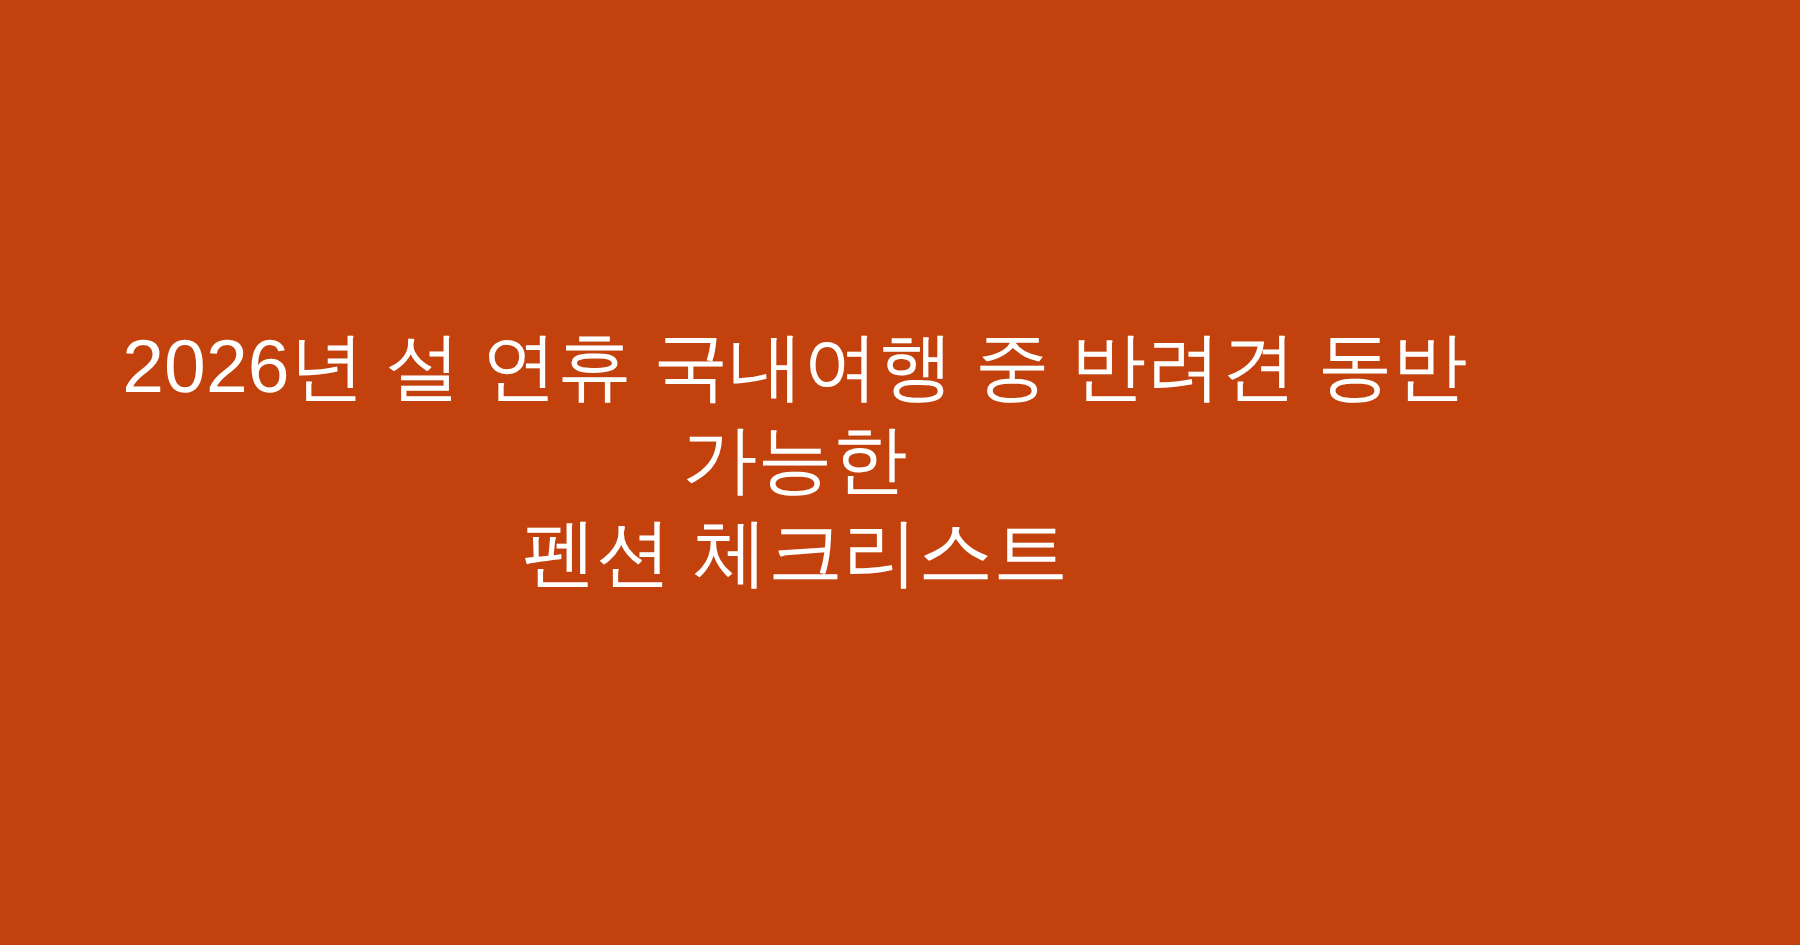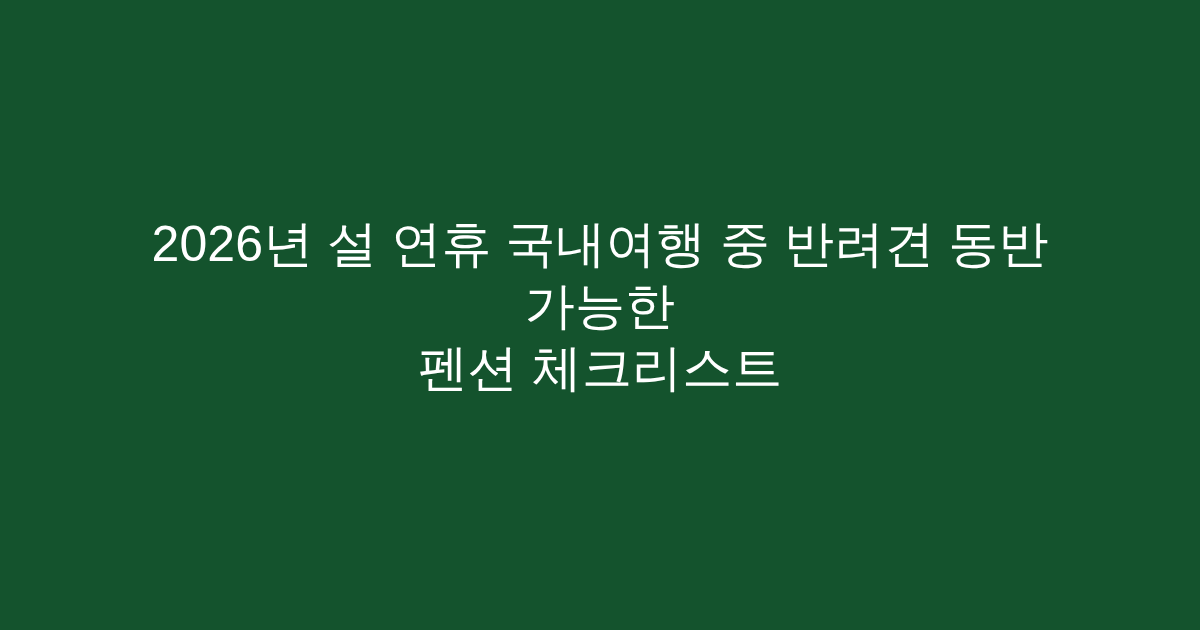--- a/index.html
+++ b/index.html
@@ -15,24 +15,23 @@
     font-family: "Liberation Sans", "DejaVu Sans", sans-serif;
     -webkit-font-smoothing: antialiased;
   }
 
   
   .cover-card {
     position: relative;
     box-sizing: border-box;
     width: 1200px;
     height: 630px;
-    background-color: #14532d;
+    background-color: #c2410c;
     display: flex;
     align-items: center;
-    justify-content: center;
   }
 
   
   .headline-block {
     width: 1060px;
     margin: 0;
     padding: 0;
     text-align: center;
     
     transform: translateY(-9px);

